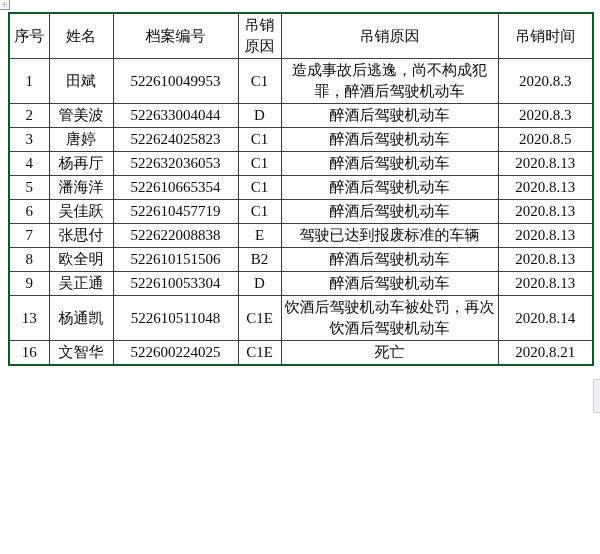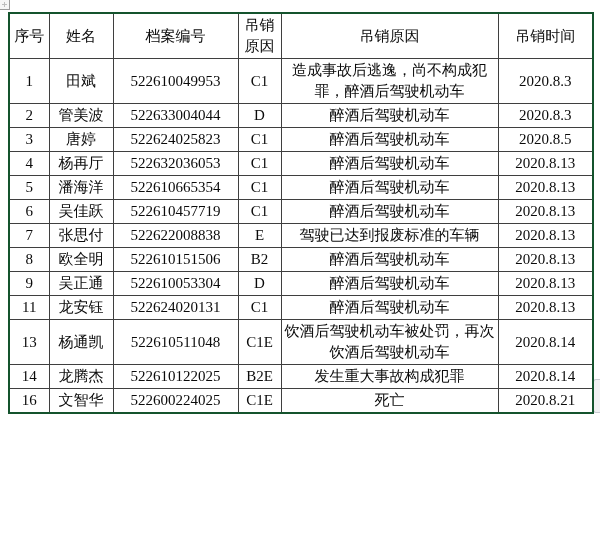--- a/index.html
+++ b/index.html
@@ -172,47 +172,31 @@
       <tr>
         <td>9</td>
         <td>吴正通</td>
         <td>522610053304</td>
         <td>D</td>
         <td class="reason">醉酒后驾驶机动车</td>
         <td>2020.8.13</td>
       </tr>
 
 
-      <tr>
-        <td>11</td>
-        <td>龙安钰</td>
-        <td>522624020131</td>
-        <td>C1</td>
-        <td class="reason">醉酒后驾驶机动车</td>
-        <td>2020.8.13</td>
-      </tr>
 
 
       <tr>
         <td>13</td>
         <td>杨通凯</td>
         <td>522610511048</td>
         <td>C1E</td>
         <td class="reason">饮酒后驾驶机动车被处罚，再次饮酒后驾驶机动车</td>
         <td>2020.8.14</td>
       </tr>
 
-      <tr>
-        <td>14</td>
-        <td>龙腾杰</td>
-        <td>522610122025</td>
-        <td>B2E</td>
-        <td class="reason">发生重大事故构成犯罪</td>
-        <td>2020.8.14</td>
-      </tr>
 
 
       <tr>
         <td>16</td>
         <td>文智华</td>
         <td>522600224025</td>
         <td>C1E</td>
         <td class="reason">死亡</td>
         <td>2020.8.21</td>
       </tr>

